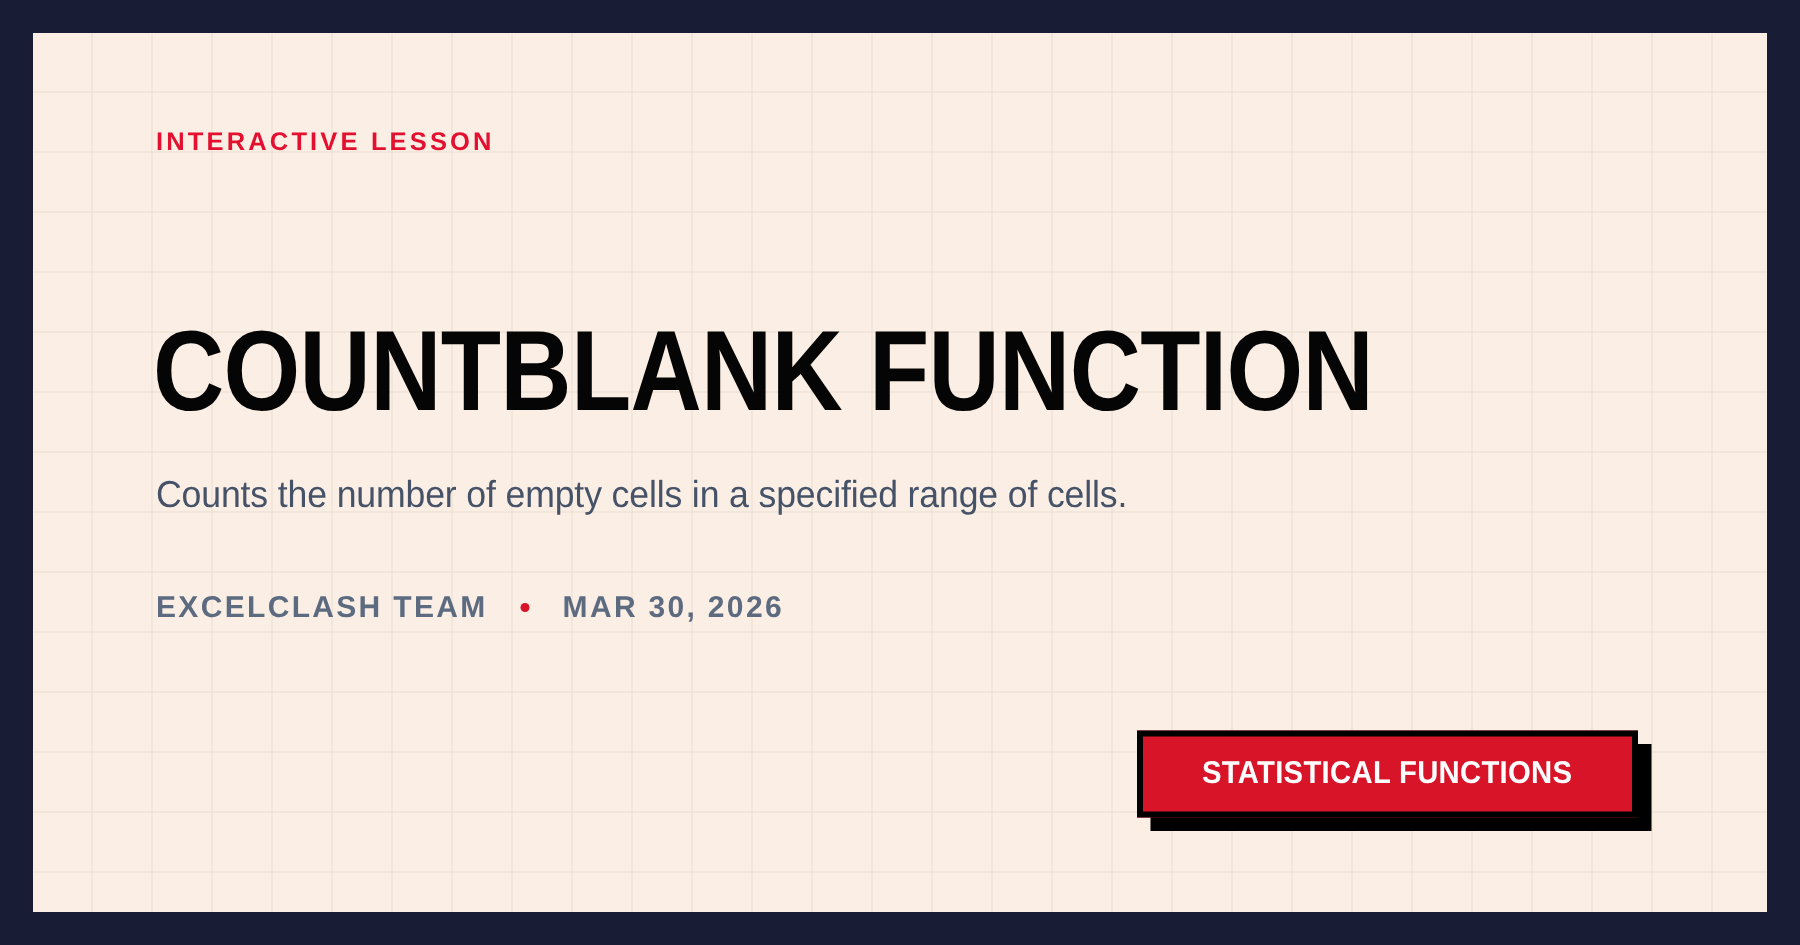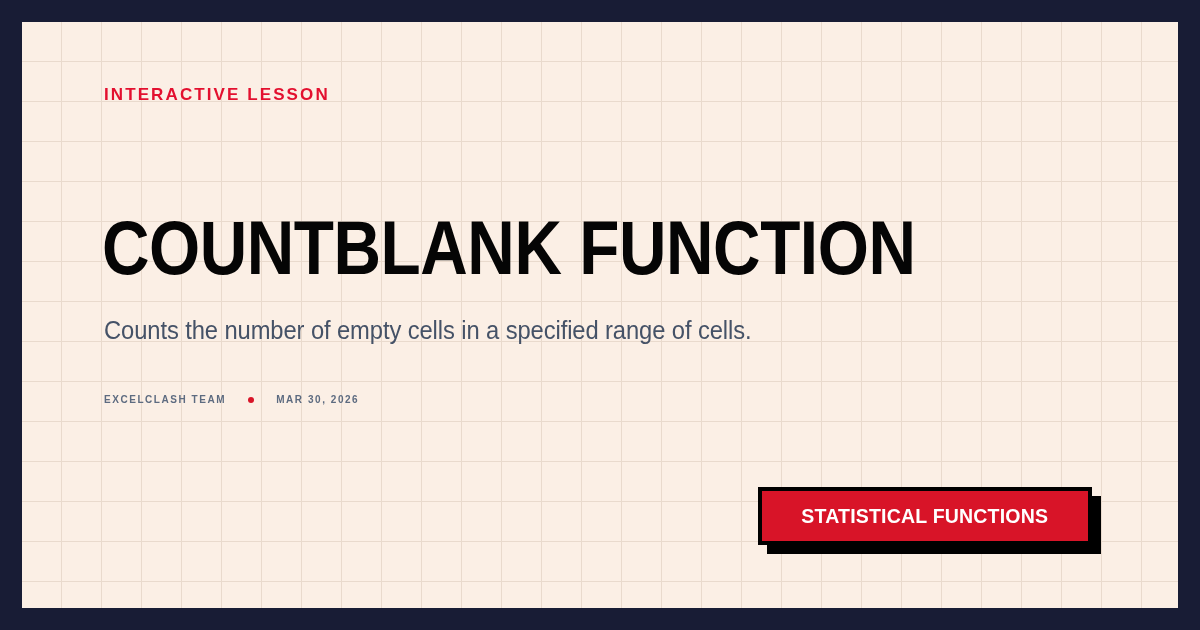--- a/index.html
+++ b/index.html
@@ -85,21 +85,21 @@
     transform-origin: left top;
   }
 
   
   .byline {
     position: absolute;
     left: 82px;
     top: 373px;
     display: flex;
     align-items: center;
-    font-size: 10px;
+    font-size: 20px;
     font-weight: bold;
     letter-spacing: 1.55px;
     color: #5D6B80;
     text-transform: uppercase;
     line-height: 1;
     white-space: nowrap;
   }
   .byline-dot {
     width: 6px;
     height: 6px;

